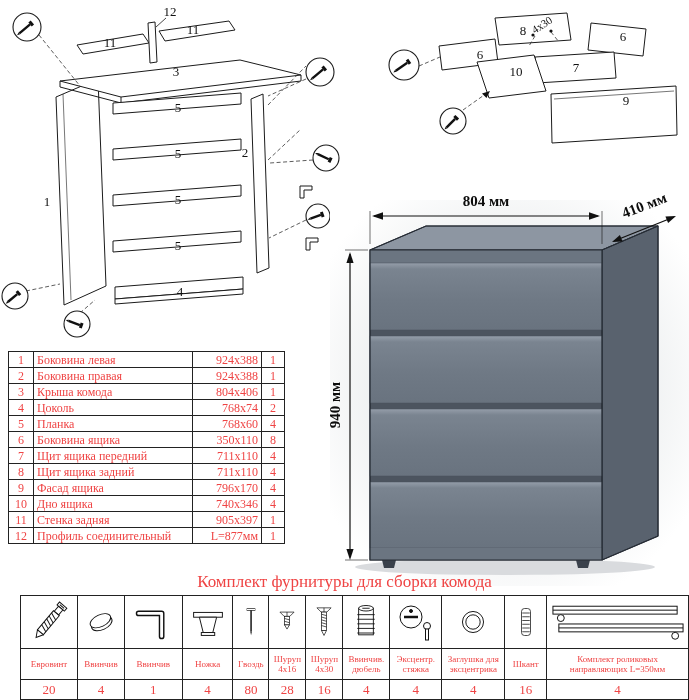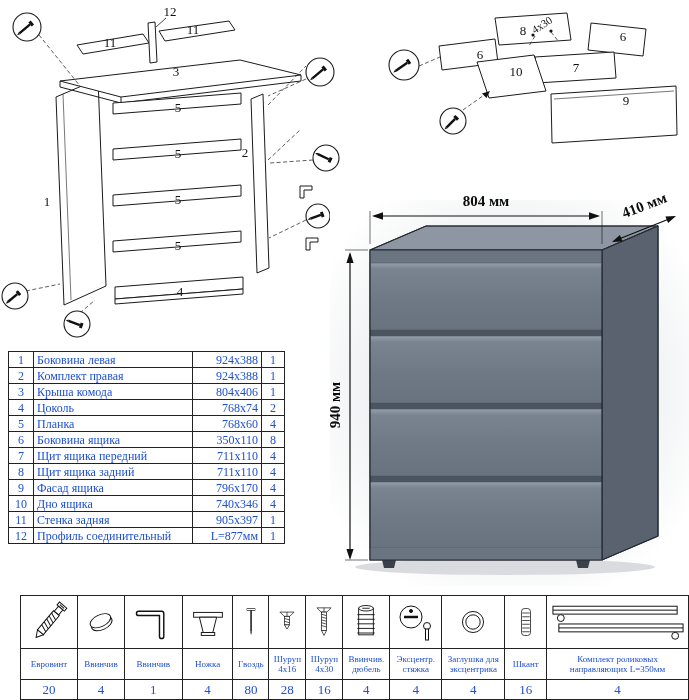--- a/index.html
+++ b/index.html
@@ -1,17 +1,17 @@
 <!DOCTYPE html>
 <html><head>
 <meta charset="utf-8">
 <style>
   html,body{margin:0;padding:0;background:#fff}
   .sheet{position:relative;width:689px;height:700px;background:#fff;overflow:hidden;
-         font-family:"Liberation Serif",serif;color:#1d4ed8}
+         font-family:"Liberation Serif",serif;color:#ef4444}
   .diagram{position:absolute}
   #frame-diagram{left:0;top:0}
   #drawer-diagram{left:383px;top:2px}
   #chest{left:330px;top:188px}
   svg text{font-family:"Liberation Serif",serif}
   .lbl{font-size:13px;fill:#111}
   .lbl-sm{font-size:11px;fill:#111}
   .dim{font-size:15px;font-weight:bold;fill:#0c0c0c}
   
   .parts{position:absolute;left:8px;top:351px;border-collapse:collapse;font-size:12px;background:#fff}
@@ -224,21 +224,21 @@
   <table class="parts">
     <tbody>
       <tr>
           <td class="c-num">1</td>
           <td class="c-name">Боковина левая</td>
           <td class="c-size">924x388</td>
           <td class="c-qty">1</td>
         </tr>
       <tr>
           <td class="c-num">2</td>
-          <td class="c-name">Комплект правая</td>
+          <td class="c-name">Боковина правая</td>
           <td class="c-size">924x388</td>
           <td class="c-qty">1</td>
         </tr>
       <tr>
           <td class="c-num">3</td>
           <td class="c-name">Крыша комода</td>
           <td class="c-size">804x406</td>
           <td class="c-qty">1</td>
         </tr>
       <tr>
@@ -291,20 +291,21 @@
         </tr>
       <tr>
           <td class="c-num">12</td>
           <td class="c-name">Профиль соединительный</td>
           <td class="c-size">L=877мм</td>
           <td class="c-qty">1</td>
         </tr>
     </tbody>
   </table>
 
+  <div class="hw-title">Комплект фурнитуры для сборки комода</div>
 
   <table class="hw">
     <colgroup>
       <col style="width:58px">
         <col style="width:47px">
         <col style="width:59px">
         <col style="width:51px">
       <col style="width:36px">
         <col style="width:37px">
         <col style="width:37px">

